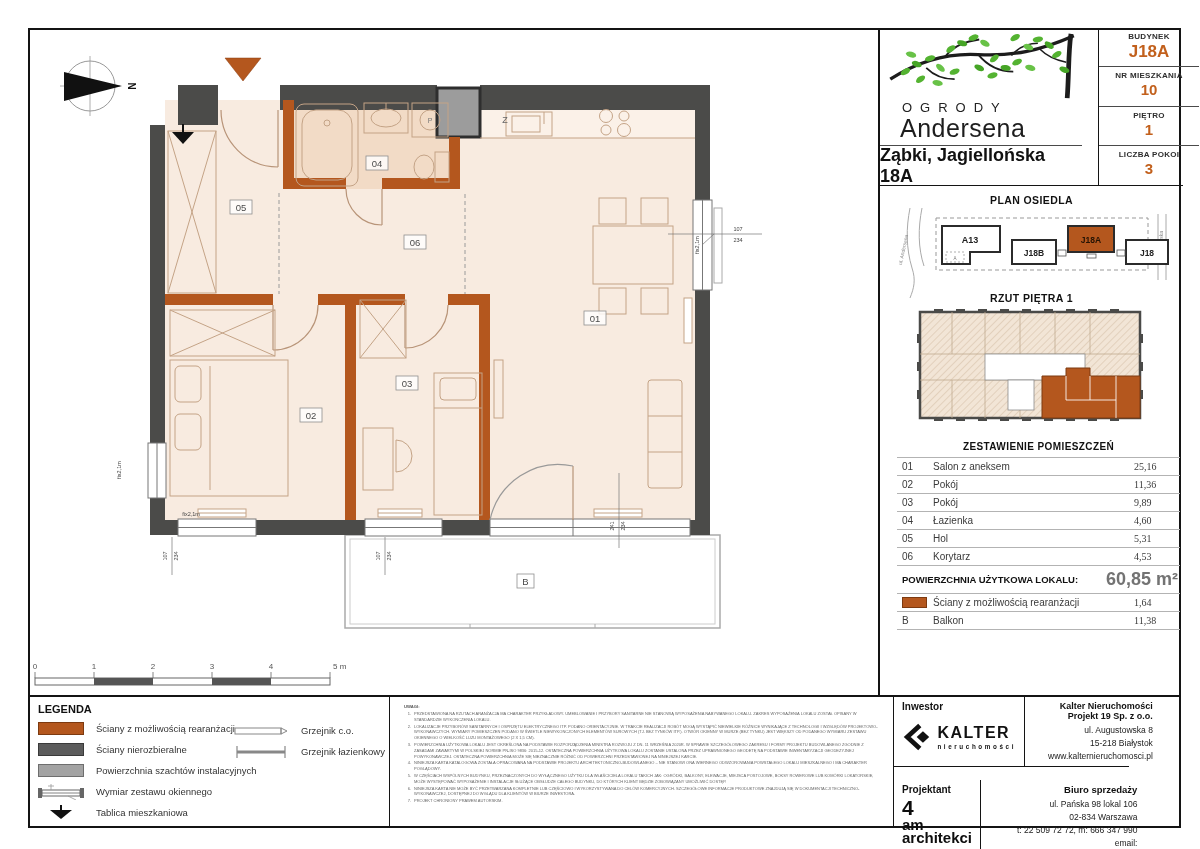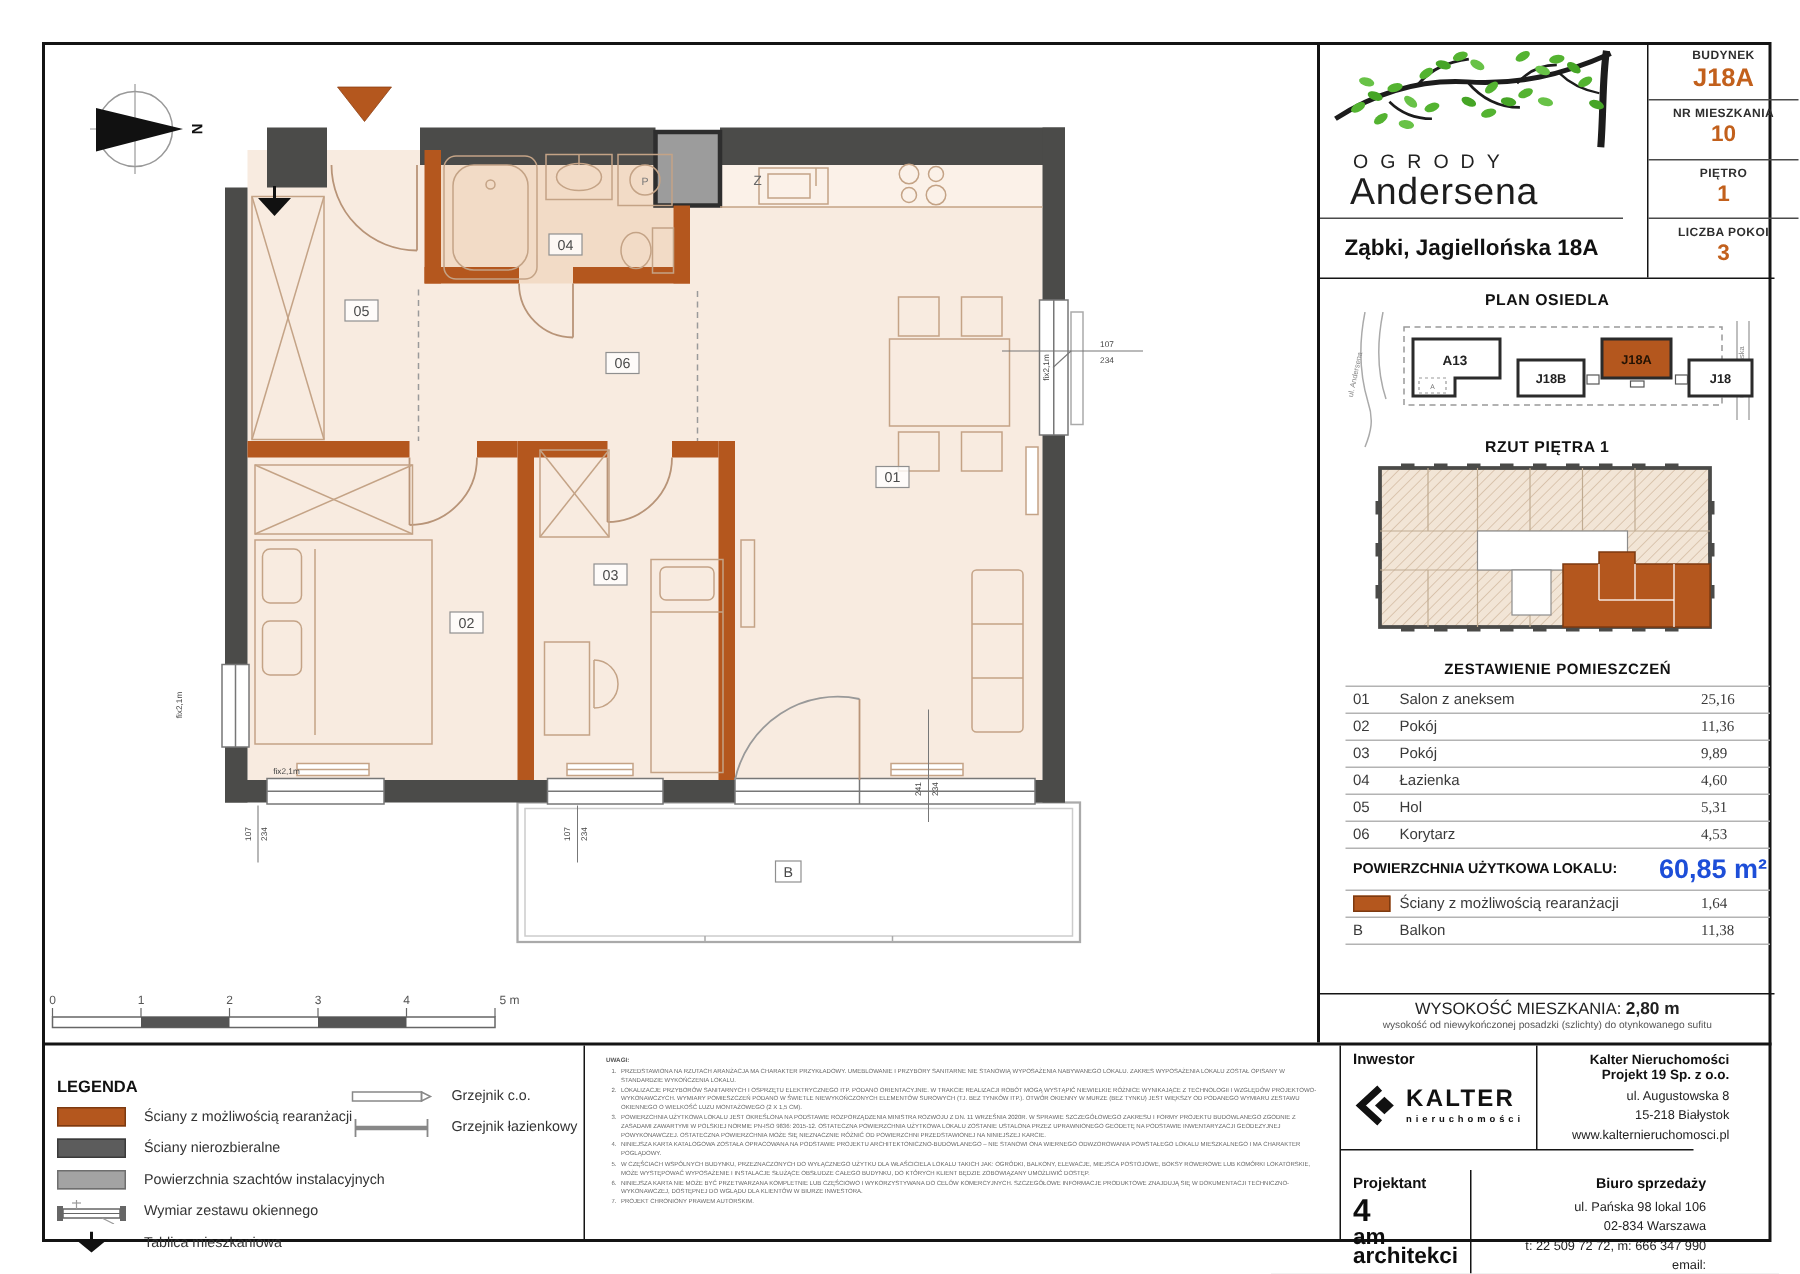--- a/index.html
+++ b/index.html
@@ -10,21 +10,21 @@
   
   .plan-area { position:absolute; left:28px; top:28px; width:850px; height:667px; }
 
   
   .rpanel { position:absolute; left:878px; top:28px; width:303px; height:667px; border-left:2px solid #141414; }
   .logo-cell { position:absolute; left:0; top:0; width:202px; height:117px; overflow:hidden; }
   .logo-tree { position:absolute; left:8px; top:2px; }
   .logo-word1 { position:absolute; left:22px; top:72px; font-size:13px; letter-spacing:8px; color:#222; }
   .logo-word2 { position:absolute; left:20px; top:86px; font-size:25px; color:#1d1d1d; letter-spacing:0.5px; }
   .addr-cell { position:absolute; left:0; top:117px; width:202px; height:40px; border-top:1px solid #4a4a4a;
-               display:flex; align-items:center; justify-content:center; font-weight:bold; font-size:15px; color:#111; }
+               display:flex; align-items:center; justify-content:center; font-weight:bold; font-size:18px; color:#111; }
   .info-col { position:absolute; left:218px; top:0; width:101px; height:157px; border-left:1.5px solid #141414; }
   .info-row { height:39.25px; border-bottom:1px solid #4a4a4a; text-align:center; padding-top:4px; }
   .info-row:last-child { border-bottom:none; }
   .info-label { font-size:8px; font-weight:bold; color:#2e2e2e; letter-spacing:0.3px; }
   .info-value { font-size:15px; font-weight:bold; color:#c2601c; margin-top:1px; }
   .info-value.big { font-size:17px; }
   .panel-div { position:absolute; left:0; top:157px; width:303px; border-top:1.5px solid #141414; }
 
   .sec-title { position:absolute; width:303px; text-align:center; font-size:10.5px; font-weight:bold; color:#111; letter-spacing:0.4px; }
   .site-svg { position:absolute; left:10px; top:180px; }
@@ -32,31 +32,31 @@
 
   .tbl { position:absolute; left:17px; top:413px; width:283px; }
   .tbl-title { text-align:center; font-size:10px; font-weight:bold; color:#111; letter-spacing:0.4px; margin-bottom:5px; }
   .trow { display:flex; align-items:center; border-bottom:1px solid #b3b3b3; padding:3px 0 3px 0; font-size:10px; color:#3a3a3a; }
   .trows { border-top:1px solid #b3b3b3; }
   .tno { width:36px; padding-left:5px; }
   .tname { flex:1; }
   .tarea { width:46px; padding-right:14px;font-family:Liberation Serif, serif; }
   .trow-total { display:flex; align-items:center; justify-content:space-between; padding:3px 0; border-bottom:1px solid #b3b3b3; }
   .total-label { font-size:9.5px; font-weight:bold; color:#111; padding-left:5px; }
-  .total-value { font-size:18px; font-weight:bold; color:#1d4ed8; padding-right:2px; }
+  .total-value { font-size:18px; font-weight:bold; color:#737373; padding-right:2px; }
   .swatch-sm { width:25px; height:11px; background:#b4571e; border:1px solid #7d3a10; margin-left:5px; margin-right:6px; }
 
   .height-block { position:absolute; left:0; top:634px; width:303px; height:33px; border-top:1px solid #141414; text-align:center; padding-top:4px; }
   .height-line1 { font-size:11px; color:#222; }
   .height-line1 b { font-size:11.5px; }
   .height-line2 { font-size:6.8px; color:#555; margin-top:1px; }
 
   
   .bstrip { position:absolute; left:28px; top:695px; width:1153px; height:133px; border-top:2px solid #141414; display:flex; }
-  .legend { width:362px; border-right:1.5px solid #141414; padding:22px 10px; position:relative; }
+  .legend { width:362px; border-right:1.5px solid #141414; padding:6px 10px; position:relative; }
   .legend-title { font-size:11px; font-weight:bold; color:#111; margin-bottom:6px; }
   .leg-item { display:flex; align-items:center; margin-bottom:6px; height:15px; }
   .leg-swatch { width:46px; height:13px; margin-right:12px; border:1px solid #555; }
   .leg-swatch.orange { background:#b4571e; border-color:#7d3a10; }
   .leg-swatch.dark { background:#5c5c5c; border-color:#3a3a3a; }
   .leg-swatch.gray { background:#a3a3a3; border-color:#6e6e6e; }
   .leg-icon { width:46px; margin-right:12px; display:flex; justify-content:center; }
   .leg-label { font-size:9.5px; color:#333; }
   .leg-col2 { position:absolute; left:205px; top:26px; }
   .leg-col2 .leg-icon { width:56px; }
@@ -499,24 +499,20 @@
           <span class="tarea">1,64</span>
         </div>
         <div class="trow">
           <span class="tno">B</span>
           <span class="tname">Balkon</span>
           <span class="tarea">11,38</span>
         </div>
       </div>
     </div>
 
-    <div class="height-block">
-      <div class="height-line1"><span>WYSOKOŚĆ MIESZKANIA:</span> <b>2,80 m</b></div>
-      <div class="height-line2">wysokość od niewykończonej posadzki (szlichty) do otynkowanego sufitu</div>
-    </div>
   </div>
 
   <div class="bstrip">
 
     <div class="legend">
       <div class="legend-title">LEGENDA</div>
       <div class="leg-item">
         <span class="leg-swatch orange"></span>
         <span class="leg-label">Ściany z możliwością rearanżacji</span>
       </div>

